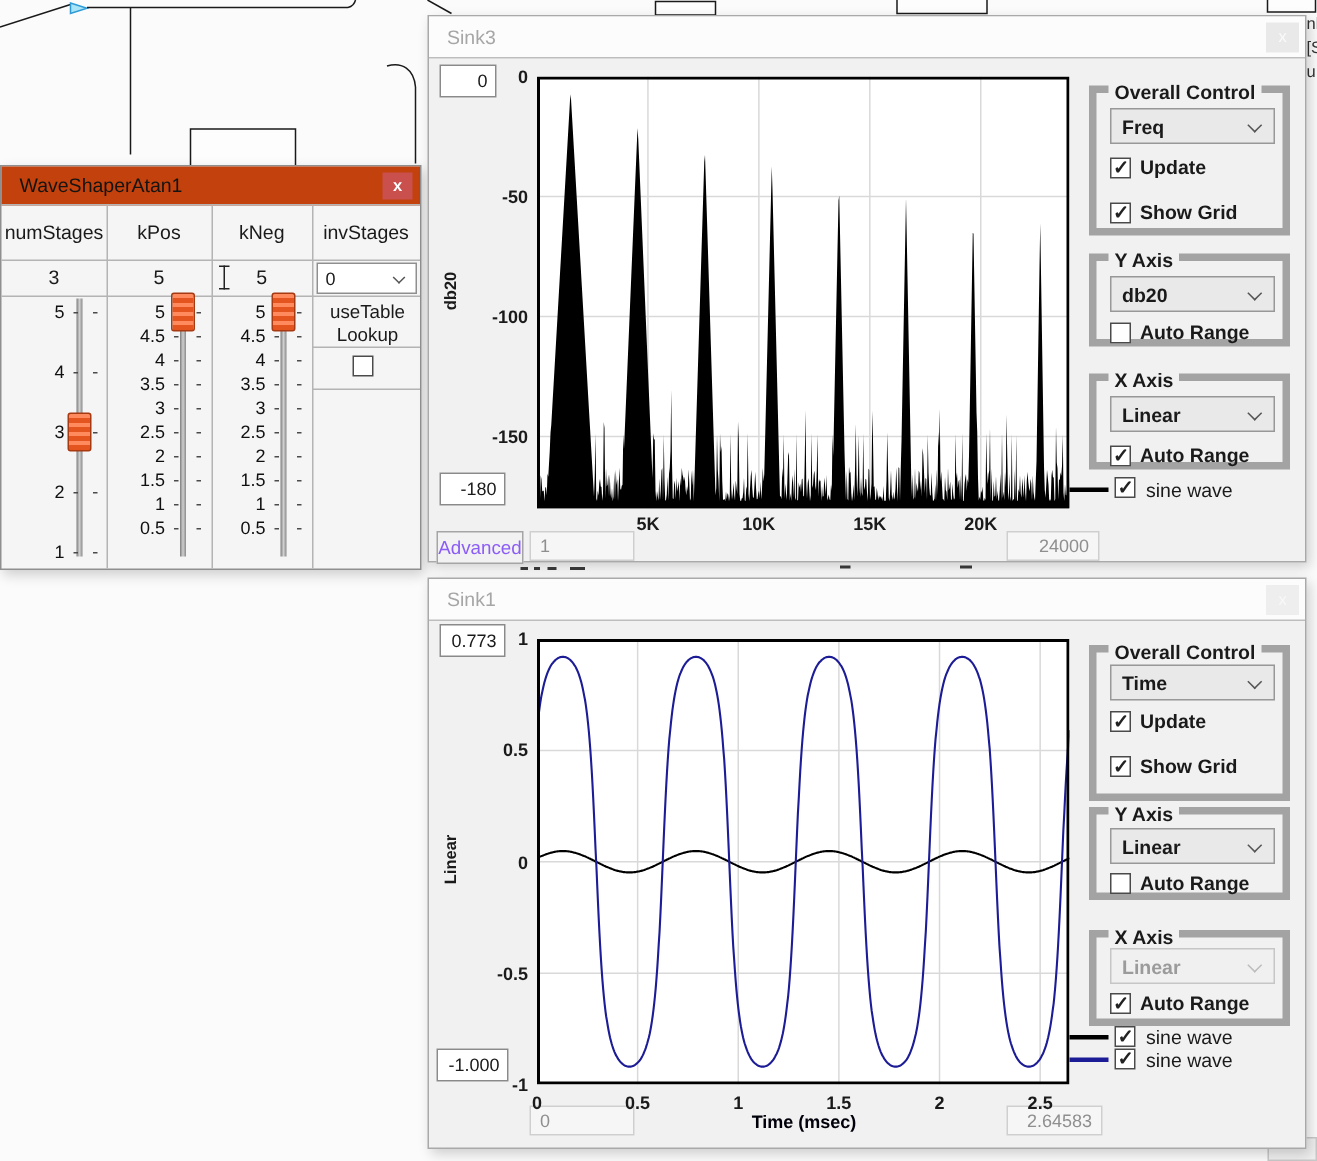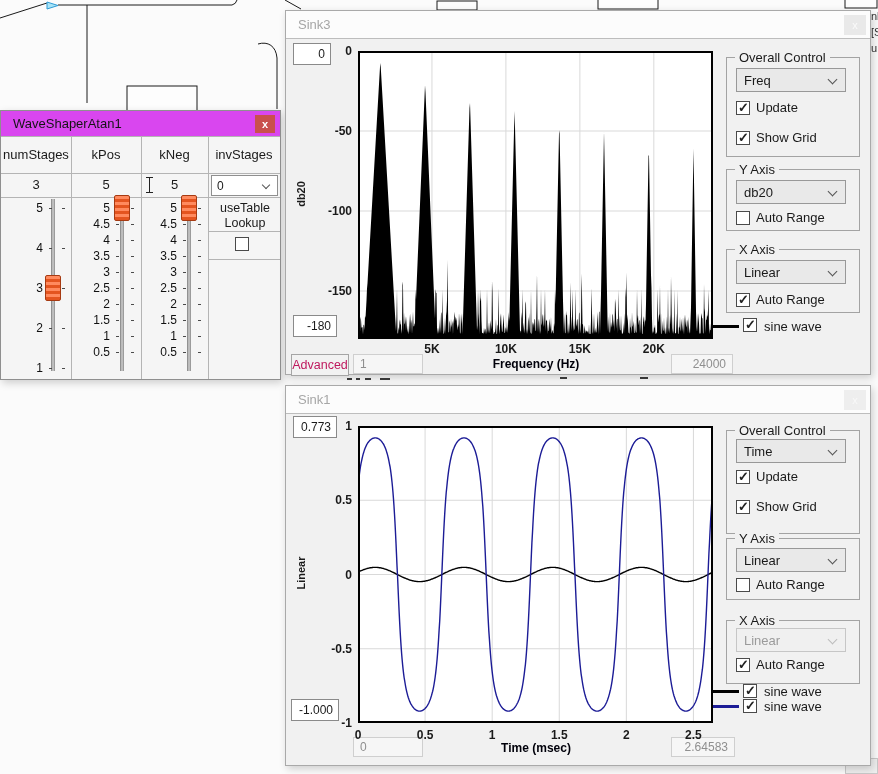--- a/index.html
+++ b/index.html
@@ -16,21 +16,21 @@
 
   
   .window{position:absolute;background:#f1f1f1;border:1px solid #a9a9a9;box-shadow:2px 3px 8px rgba(0,0,0,.18);}
   .titlebar{position:absolute;left:0;top:0;right:0;height:28px;background:#fcfcfc;border-bottom:1px solid #bdbdbd;}
   .titlebar .title{position:absolute;left:12px;top:6px;font-size:13px;color:#a6a6a6;}
   .sink-close{position:absolute;right:4px;top:4px;width:22px;height:20px;background:#e9e9e9;
               color:#fafafa;font-size:11px;text-align:center;line-height:20px;}
 
   
   .ws-window{background:#f5f5f5;border:1px solid #8f8f8f;}
-  .ws-title{position:absolute;left:0;top:0;right:0;height:26px;background:#d946ef;border-bottom:1px solid #b4b4b4;}
+  .ws-title{position:absolute;left:0;top:0;right:0;height:26px;background:#c2410c;border-bottom:1px solid #b4b4b4;}
   .ws-title .t{position:absolute;left:12px;top:5px;font-size:13px;color:#141414;}
   .ws-close{position:absolute;right:5px;top:4px;width:20px;height:18px;background:#c9504c;color:#fff;
             font-size:11px;font-weight:bold;text-align:center;line-height:18px;}
   .hline{position:absolute;height:1px;background:#b4b4b4;}
   .vline{position:absolute;width:1px;background:#b4b4b4;}
   .ws-head{position:absolute;top:26px;height:36px;font-size:13px;text-align:center;line-height:36px;}
   .ws-val{position:absolute;top:62px;height:24px;font-size:13px;text-align:center;line-height:24px;}
   .ws-combo{position:absolute;left:210px;top:64px;width:67px;height:21px;background:#fff;border:1px solid #8f8f8f;}
   .ws-combo .combo-text{position:absolute;left:5px;top:3px;font-size:12px;}
   .ws-sliders{position:absolute;left:0;top:86px;width:279px;height:182px;}
@@ -45,28 +45,28 @@
 
   
   .plot{position:absolute;background:#fff;}
   .valbox{position:absolute;height:22px;background:#fff;border:1px solid #8a8a8a;font-size:12px;
           text-align:right;padding:3px 5px 0 0;}
   .grayfield{position:absolute;height:20px;background:#f6f6f6;border:1px solid #cfcfcf;font-size:12px;
              color:#8f8f8f;padding-top:2px;}
   .grayfield.l{padding-left:6px;text-align:left;}
   .grayfield.r{padding-right:6px;text-align:right;margin-left:20px;}
   .adv-btn{position:absolute;height:22px;background:#f2f2f2;border:1px solid #a5a5a5;font-size:12.5px;
-           font-family:"Liberation Sans",sans-serif;color:#be185d;text-align:center;padding:0;}
+           font-family:"Liberation Sans",sans-serif;color:#8b5cf6;text-align:center;padding:0;}
   .axis-title{position:absolute;width:220px;text-align:center;font-size:12px;font-weight:bold;color:#00000a;}
   .rotlab{position:absolute;width:60px;text-align:center;font-size:11px;font-weight:bold;transform:rotate(-90deg);}
   .ytick{position:absolute;left:0;width:66px;text-align:right;font-size:12px;font-weight:bold;}
   .xtick{position:absolute;width:40px;text-align:center;font-size:12px;font-weight:bold;}
 
   
-  .group{position:absolute;border:1px solid #a3a3a3;}
+  .group{position:absolute;border:5px solid #a3a3a3;font-weight:bold;}
   .glabel{position:absolute;left:8px;top:-8px;background:#f1f1f1;padding:0 4px;font-size:13px;}
   .combo{position:absolute;width:110px;height:24px;background:#e9e9e9;border:1px solid #989898;}
   .combo .combo-text{position:absolute;left:7px;top:4px;font-size:13px;}
   .combo .chev{position:absolute;right:9px;top:7px;width:7px;height:7px;border-left:1.6px solid #555;
                border-bottom:1.6px solid #555;transform:rotate(-45deg);}
   .combo.disabled{background:#f0f0f0;border-color:#c6c6c6;}
   .combo.disabled .combo-text{color:#9b9b9b;}
   .combo.disabled .chev{border-color:#bdbdbd;}
   .cbrow{position:absolute;display:flex;align-items:center;gap:6px;}
   .cb{display:inline-block;width:14px;height:14px;background:#fff;border:1px solid #4a4a4a;position:relative;flex:0 0 auto;}
@@ -242,21 +242,20 @@
           <line x1="295.83333333333337" y1="0" x2="295.83333333333337" y2="288" stroke="#d9d9d9"></line>
           <line x1="0" y1="80" x2="355" y2="80" stroke="#d9d9d9"></line>
           <line x1="0" y1="160" x2="355" y2="160" stroke="#d9d9d9"></line>
           <line x1="0" y1="240" x2="355" y2="240" stroke="#d9d9d9"></line>
           <path d="M0 288 L0.0 282.3 L0.5 269.2 L1.0 275.0 L1.5 277.9 L2.0 281.3 L2.5 265.8 L3.0 268.7 L3.5 276.7 L4.0 276.2 L4.5 276.2 L5.0 283.2 L5.5 274.2 L6.0 273.6 L6.5 279.1 L7.0 264.7 L7.5 266.9 L8.0 258.2 L8.5 249.6 L9.0 237.4 L9.5 232.3 L10.0 223.6 L10.5 214.9 L11.0 206.3 L11.5 197.6 L12.0 189.0 L12.5 180.3 L13.0 171.7 L13.5 163.0 L14.0 154.4 L14.5 145.7 L15.0 137.1 L15.5 128.4 L16.0 119.8 L16.5 111.1 L17.0 102.5 L17.5 93.8 L18.0 85.1 L18.5 76.5 L19.0 67.8 L19.5 59.2 L20.0 50.5 L20.5 41.9 L21.0 33.2 L21.5 24.6 L22.0 15.9 L22.5 11.9 L23.0 20.6 L23.5 29.2 L24.0 37.9 L24.5 46.6 L25.0 55.2 L25.5 63.9 L26.0 72.5 L26.5 81.2 L27.0 89.8 L27.5 98.5 L28.0 107.1 L28.5 115.8 L29.0 124.4 L29.5 133.1 L30.0 141.7 L30.5 150.4 L31.0 159.0 L31.5 167.7 L32.0 176.4 L32.5 185.0 L33.0 193.7 L33.5 202.3 L34.0 211.0 L34.5 219.6 L35.0 228.3 L35.5 236.9 L36.0 245.6 L36.5 254.2 L37.0 262.9 L37.5 271.5 L38.0 280.2 L38.5 266.0 L39.0 237.8 L39.5 281.4 L40.0 283.0 L40.5 276.0 L41.0 279.5 L41.5 271.2 L42.0 268.2 L42.5 273.3 L43.0 273.6 L43.5 282.8 L44.0 277.8 L44.5 230.4 L45.0 234.3 L45.5 281.3 L46.0 260.9 L46.5 273.4 L47.0 272.0 L47.5 265.1 L48.0 280.0 L48.5 265.2 L49.0 277.8 L49.5 281.4 L50.0 274.3 L50.5 283.2 L51.0 280.0 L51.5 263.3 L52.0 282.2 L52.5 262.0 L53.0 272.4 L53.5 268.4 L54.0 283.1 L54.5 271.5 L55.0 260.6 L55.5 274.7 L56.0 275.7 L56.5 272.9 L57.0 272.2 L57.5 238.7 L58.0 248.4 L58.5 236.5 L59.0 224.6 L59.5 212.7 L60.0 200.8 L60.5 188.9 L61.0 177.0 L61.5 165.1 L62.0 153.2 L62.5 141.3 L63.0 129.4 L63.5 117.6 L64.0 105.7 L64.5 93.8 L65.0 81.9 L65.5 70.0 L66.0 58.1 L66.5 46.2 L67.0 34.3 L67.5 41.6 L68.0 53.5 L68.5 65.4 L69.0 77.3 L69.5 89.2 L70.0 101.1 L70.5 113.0 L71.0 124.9 L71.5 136.8 L72.0 148.7 L72.5 160.6 L73.0 172.5 L73.5 184.4 L74.0 196.3 L74.5 208.2 L75.0 220.1 L75.5 232.0 L76.0 243.9 L76.5 255.8 L77.0 267.7 L77.5 237.9 L78.0 241.7 L78.5 242.1 L79.0 276.2 L79.5 283.1 L80.0 276.3 L80.5 279.7 L81.0 282.7 L81.5 267.8 L82.0 282.3 L82.5 275.8 L83.0 262.7 L83.5 261.0 L84.0 282.7 L84.5 238.4 L85.0 269.4 L85.5 282.8 L86.0 282.4 L86.5 278.7 L87.0 266.6 L87.5 282.9 L88.0 265.0 L88.5 260.8 L89.0 249.6 L89.5 208.7 L90.0 257.4 L90.5 281.1 L91.0 281.6 L91.5 269.3 L92.0 272.0 L92.5 281.6 L93.0 267.4 L93.5 276.6 L94.0 273.3 L94.5 269.8 L95.0 283.2 L95.5 267.6 L96.0 273.1 L96.5 260.8 L97.0 265.4 L97.5 267.1 L98.0 269.9 L98.5 266.6 L99.0 274.8 L99.5 279.2 L100.0 273.0 L100.5 276.5 L101.0 261.9 L101.5 270.0 L102.0 282.9 L102.5 281.2 L103.0 262.5 L103.5 272.9 L104.0 261.8 L104.5 283.1 L105.0 267.9 L105.5 251.7 L106.0 235.4 L106.5 219.2 L107.0 203.0 L107.5 186.7 L108.0 170.5 L108.5 154.3 L109.0 138.1 L109.5 121.8 L110.0 105.6 L110.5 89.4 L111.0 73.2 L111.5 56.9 L112.0 52.1 L112.5 68.3 L113.0 84.5 L113.5 100.8 L114.0 117.0 L114.5 133.2 L115.0 149.4 L115.5 165.7 L116.0 181.9 L116.5 198.1 L117.0 214.3 L117.5 230.6 L118.0 246.8 L118.5 263.0 L119.0 279.2 L119.5 274.4 L120.0 238.7 L120.5 262.0 L121.0 269.4 L121.5 283.0 L122.0 237.9 L122.5 250.4 L123.0 246.3 L123.5 269.7 L124.0 281.9 L124.5 282.3 L125.0 281.5 L125.5 283.1 L126.0 276.5 L126.5 282.0 L127.0 277.6 L127.5 278.8 L128.0 283.2 L128.5 279.7 L129.0 237.9 L129.5 274.8 L130.0 282.2 L130.5 278.2 L131.0 270.9 L131.5 278.9 L132.0 282.6 L132.5 269.3 L133.0 273.8 L133.5 278.4 L134.0 229.7 L134.5 241.4 L135.0 278.3 L135.5 282.7 L136.0 283.1 L136.5 281.1 L137.0 281.2 L137.5 277.2 L138.0 267.4 L138.5 282.5 L139.0 283.2 L139.5 275.0 L140.0 273.2 L140.5 237.1 L141.0 278.0 L141.5 283.0 L142.0 274.8 L142.5 266.3 L143.0 262.2 L143.5 274.3 L144.0 280.9 L144.5 280.6 L145.0 272.3 L145.5 263.5 L146.0 273.9 L146.5 281.9 L147.0 281.7 L147.5 277.8 L148.0 276.0 L148.5 281.4 L149.0 270.0 L149.5 282.0 L150.0 275.1 L150.5 260.9 L151.0 270.0 L151.5 265.4 L152.0 244.8 L152.5 224.3 L153.0 203.7 L153.5 183.2 L154.0 162.6 L154.5 142.1 L155.0 121.5 L155.5 101.0 L156.0 80.4 L156.5 59.9 L157.0 75.9 L157.5 96.4 L158.0 117.0 L158.5 137.5 L159.0 158.1 L159.5 178.7 L160.0 199.2 L160.5 219.8 L161.0 240.3 L161.5 260.9 L162.0 280.3 L162.5 279.5 L163.0 281.9 L163.5 260.9 L164.0 267.7 L164.5 238.1 L165.0 281.4 L165.5 271.4 L166.0 277.8 L166.5 282.4 L167.0 266.4 L167.5 250.3 L168.0 252.8 L168.5 282.8 L169.0 277.9 L169.5 283.0 L170.0 270.5 L170.5 265.8 L171.0 280.8 L171.5 261.5 L172.0 280.9 L172.5 282.5 L173.0 237.9 L173.5 282.4 L174.0 282.7 L174.5 270.5 L175.0 274.1 L175.5 271.4 L176.0 277.2 L176.5 268.6 L177.0 268.0 L177.5 279.5 L178.0 280.0 L178.5 255.3 L179.0 222.2 L179.5 270.9 L180.0 281.3 L180.5 270.8 L181.0 267.6 L181.5 275.3 L182.0 283.1 L182.5 279.2 L183.0 237.5 L183.5 274.4 L184.0 272.1 L184.5 265.2 L185.0 262.7 L185.5 273.0 L186.0 275.9 L186.5 263.1 L187.0 238.3 L187.5 280.0 L188.0 268.3 L188.5 270.1 L189.0 269.2 L189.5 283.0 L190.0 272.8 L190.5 280.1 L191.0 279.7 L191.5 267.4 L192.0 272.2 L192.5 278.8 L193.0 265.5 L193.5 282.7 L194.0 280.8 L194.5 278.7 L195.0 281.8 L195.5 282.5 L196.0 271.8 L196.5 276.1 L197.0 238.5 L197.5 253.0 L198.0 228.7 L198.5 204.4 L199.0 180.0 L199.5 155.7 L200.0 131.3 L200.5 107.0 L201.0 82.7 L201.5 79.3 L202.0 103.6 L202.5 127.9 L203.0 152.3 L203.5 176.6 L204.0 201.0 L204.5 225.3 L205.0 249.6 L205.5 267.6 L206.0 282.9 L206.5 262.6 L207.0 281.5 L207.5 282.6 L208.0 259.8 L208.5 264.6 L209.0 263.4 L209.5 277.5 L210.0 283.1 L210.5 279.8 L211.0 271.8 L211.5 282.5 L212.0 262.2 L212.5 231.3 L213.0 264.5 L213.5 280.1 L214.0 265.2 L214.5 238.6 L215.0 273.7 L215.5 280.4 L216.0 267.2 L216.5 277.3 L217.0 279.6 L217.5 237.7 L218.0 273.0 L218.5 275.7 L219.0 268.2 L219.5 268.6 L220.0 277.5 L220.5 283.0 L221.0 261.3 L221.5 262.4 L222.0 282.4 L222.5 278.5 L223.0 271.3 L223.5 222.6 L224.0 242.1 L224.5 273.6 L225.0 273.1 L225.5 282.0 L226.0 282.4 L226.5 274.2 L227.0 277.9 L227.5 282.5 L228.0 279.0 L228.5 280.8 L229.0 279.7 L229.5 281.7 L230.0 279.8 L230.5 283.1 L231.0 272.8 L231.5 282.8 L232.0 282.8 L232.5 282.9 L233.0 269.5 L233.5 236.8 L234.0 261.2 L234.5 280.9 L235.0 283.1 L235.5 274.9 L236.0 262.3 L236.5 278.6 L237.0 282.3 L237.5 276.6 L238.0 282.1 L238.5 280.5 L239.0 274.6 L239.5 260.7 L240.0 273.1 L240.5 283.2 L241.0 260.5 L241.5 261.0 L242.0 282.8 L242.5 261.0 L243.0 243.1 L243.5 216.0 L244.0 189.0 L244.5 161.9 L245.0 134.9 L245.5 107.9 L246.0 80.8 L246.5 106.2 L247.0 133.3 L247.5 160.3 L248.0 187.4 L248.5 214.4 L249.0 241.4 L249.5 268.5 L250.0 280.5 L250.5 265.0 L251.0 282.2 L251.5 280.3 L252.0 260.9 L252.5 281.9 L253.0 270.8 L253.5 274.3 L254.0 276.8 L254.5 262.6 L255.0 264.4 L255.5 275.8 L256.0 268.8 L256.5 280.2 L257.0 247.7 L257.5 252.2 L258.0 263.4 L258.5 277.7 L259.0 267.7 L259.5 268.3 L260.0 282.4 L260.5 238.4 L261.0 263.9 L261.5 273.8 L262.0 279.3 L262.5 279.2 L263.0 264.0 L263.5 277.0 L264.0 283.2 L264.5 282.5 L265.0 281.4 L265.5 271.7 L266.0 283.0 L266.5 261.9 L267.0 279.0 L267.5 236.8 L268.0 246.6 L268.5 221.3 L269.0 270.0 L269.5 263.2 L270.0 272.4 L270.5 281.7 L271.0 281.8 L271.5 283.1 L272.0 266.7 L272.5 275.6 L273.0 276.9 L273.5 282.5 L274.0 260.6 L274.5 276.0 L275.0 274.2 L275.5 269.8 L276.0 282.0 L276.5 282.1 L277.0 271.3 L277.5 278.9 L278.0 282.1 L278.5 281.0 L279.0 237.9 L279.5 268.0 L280.0 263.8 L280.5 274.4 L281.0 270.1 L281.5 268.7 L282.0 282.4 L282.5 265.6 L283.0 282.6 L283.5 237.3 L284.0 283.2 L284.5 282.6 L285.0 271.8 L285.5 267.5 L286.0 264.9 L286.5 276.3 L287.0 268.2 L287.5 270.8 L288.0 252.9 L288.5 223.2 L289.0 193.4 L289.5 163.7 L290.0 133.9 L290.5 104.2 L291.0 104.8 L291.5 134.5 L292.0 164.3 L292.5 194.0 L293.0 223.8 L293.5 237.1 L294.0 267.3 L294.5 282.7 L295.0 280.0 L295.5 282.1 L296.0 275.8 L296.5 277.6 L297.0 273.4 L297.5 282.2 L298.0 283.2 L298.5 280.9 L299.0 282.4 L299.5 237.7 L300.0 263.3 L300.5 271.6 L301.0 265.1 L301.5 262.7 L302.0 233.9 L302.5 282.6 L303.0 261.1 L303.5 283.1 L304.0 282.4 L304.5 269.5 L305.0 280.1 L305.5 279.3 L306.0 266.2 L306.5 281.9 L307.0 276.1 L307.5 282.1 L308.0 283.2 L308.5 275.8 L309.0 264.7 L309.5 283.0 L310.0 236.8 L310.5 281.1 L311.0 276.6 L311.5 282.5 L312.0 263.5 L312.5 273.8 L313.0 225.1 L313.5 252.4 L314.0 277.0 L314.5 282.5 L315.0 264.7 L315.5 283.0 L316.0 279.8 L316.5 238.0 L317.0 283.1 L317.5 281.7 L318.0 282.2 L318.5 262.1 L319.0 283.2 L319.5 238.7 L320.0 283.1 L320.5 282.5 L321.0 275.0 L321.5 277.2 L322.0 265.6 L322.5 277.9 L323.0 280.8 L323.5 267.6 L324.0 273.8 L324.5 280.7 L325.0 265.7 L325.5 277.5 L326.0 283.2 L326.5 269.6 L327.0 263.5 L327.5 270.2 L328.0 274.4 L328.5 276.5 L329.0 268.2 L329.5 271.1 L330.0 282.6 L330.5 265.8 L331.0 276.8 L331.5 280.7 L332.0 282.8 L332.5 269.3 L333.0 256.6 L333.5 224.2 L334.0 191.7 L334.5 159.3 L335.0 126.8 L335.5 97.6 L336.0 130.1 L336.5 162.5 L337.0 195.0 L337.5 227.4 L338.0 259.9 L338.5 275.5 L339.0 280.8 L339.5 272.4 L340.0 262.1 L340.5 267.0 L341.0 272.2 L341.5 283.2 L342.0 281.6 L342.5 283.0 L343.0 266.0 L343.5 262.1 L344.0 267.1 L344.5 267.4 L345.0 283.1 L345.5 281.6 L346.0 233.0 L346.5 257.3 L347.0 261.2 L347.5 282.0 L348.0 268.4 L348.5 269.1 L349.0 263.9 L349.5 266.1 L350.0 259.6 L350.5 238.7 L351.0 277.4 L351.5 283.0 L352.0 271.9 L352.5 278.9 L353.0 279.3 L353.5 273.3 L354.0 273.9 L354.5 261.4 L355.0 277.7 L355 288 Z" fill="#000000" stroke="none"></path>
           <rect x="1" y="1" width="353" height="286" fill="none" stroke="#000000" stroke-width="2"></rect>
         </svg></div>
 
     <button class="adv-btn" style="left:5px;top:343px;width:58px">Advanced</button>
     <div class="grayfield l" style="left:67px;top:343px;width:70px">1</div>
-    <div class="axis-title" style="left:140px;top:346px">Frequency (Hz)</div>
     <div class="grayfield r" style="left:365px;top:343px;width:62px">24000</div>
 
     <div class="group" style="left:440px;top:46px;width:134px;height:100px">
       <span class="glabel">Overall Control</span>
       <div class="combo" style="left:9px;top:10px">
         <span class="combo-text">Freq</span>
         <span class="chev"></span>
       </div>
       <label class="cbrow" style="left:9px;top:42px">
         <span class="cb on"></span>

